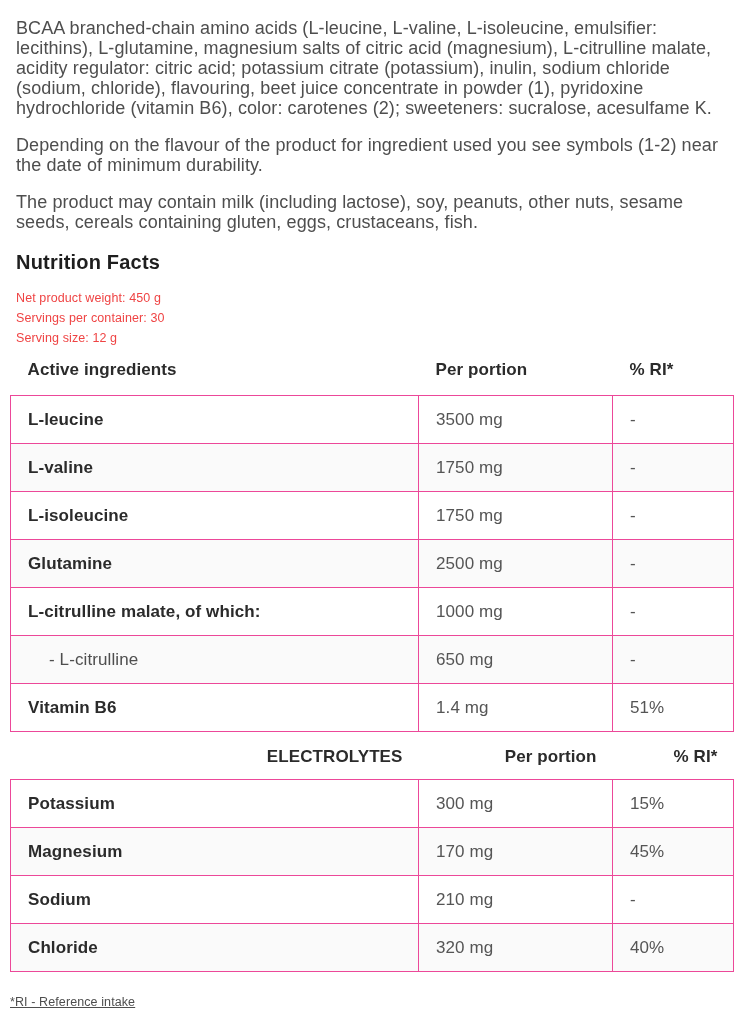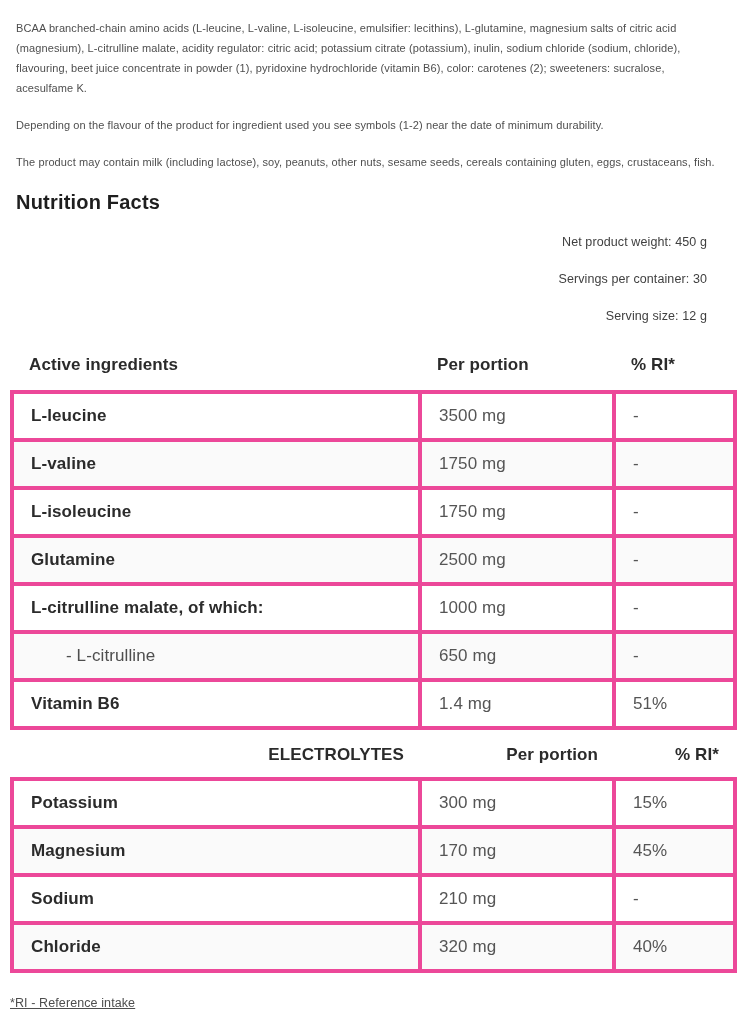--- a/index.html
+++ b/index.html
@@ -12,50 +12,50 @@
   }
   .page { padding: 18px 16px 0 16px; box-sizing: border-box; }
 
   h1.section-title {
     font-size: 20px; font-weight: 700; color: #1e1e1e;
     margin: 0 0 13px 0; letter-spacing: .2px; line-height: 26px;
   }
   h1.nutrition-title { margin-top: 9px; }
 
   p.body-text {
-    font-size: 11px; line-height: 20px; letter-spacing: .1px;
+    font-size: 18px; line-height: 20px; letter-spacing: .1px;
     color: #4e4e4e; margin: 0 0 17px 0;
   }
 
   .meta-block { margin: 3px 0 0 0; }
   .meta-line {
     font-size: 12.5px; line-height: 20px; letter-spacing: .1px;
-    color: #404040; margin: 17px; text-align: right;
+    color: #ef4444; margin: 0;
   }
 
   table.facts-table {
     border-collapse: collapse; table-layout: fixed;
     width: 723px; margin-left: -6px;
     font-size: 17px; letter-spacing: .1px;
   }
   table.facts-table th {
     text-align: left; font-weight: 700; color: #2b2b2b;
     padding: 14px 16px 18px 17px; line-height: 15px;
     box-sizing: border-box;
   }
   table#electrolytes-table th { padding: 17px 16px 15px 17px; text-align: right; }
   .w0 { width: 408px; } .w1 { width: 194px; } .w2 { width: 121px; }
   table.facts-table tbody td {
-    border: 4px solid #ec4899;
+    border: 1px solid #ec4899;
     height: 48px; padding: 0 16px 0 17px;
     box-sizing: border-box; vertical-align: middle;
   }
   table.facts-table tbody tr:nth-child(even) { background: #fafafa; }
   td.lbl { font-weight: 700; color: #2b2b2b; }
-  td.lbl.sub { font-weight: 400; color: #4e4e4e; padding-left: 52px; margin-left: 8px; }
+  td.lbl.sub { font-weight: 400; color: #4e4e4e; padding-left: 38px; margin-left: 8px; }
   td.val { font-weight: 400; color: #555555; }
 
   .footnote {
     font-size: 12.5px; line-height: 20px; letter-spacing: .1px;
     color: #4e4e4e; margin: 20px 0 0 -6px; text-decoration: underline;
   }
 </style>
 </head>
 <body>
 

